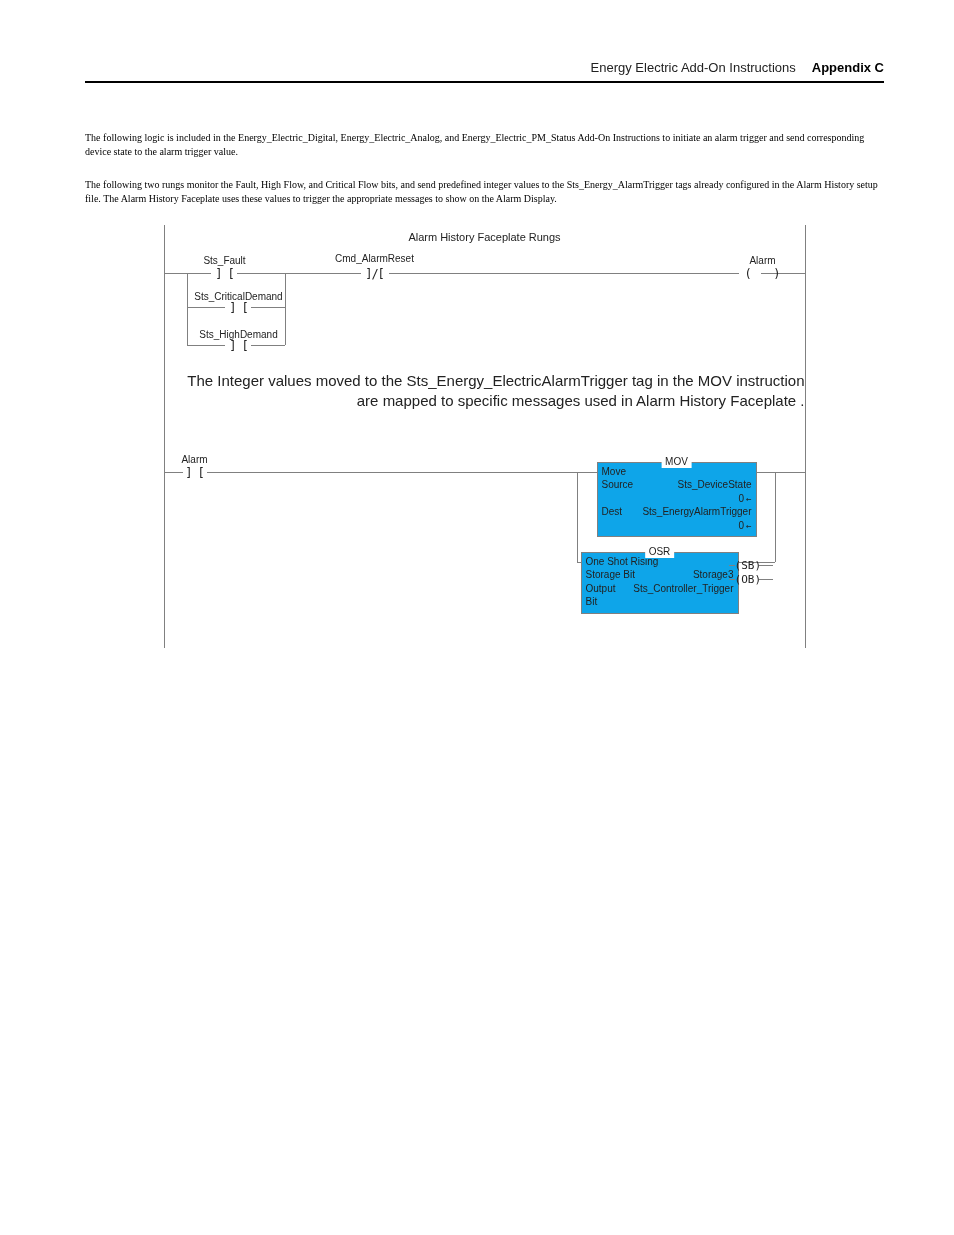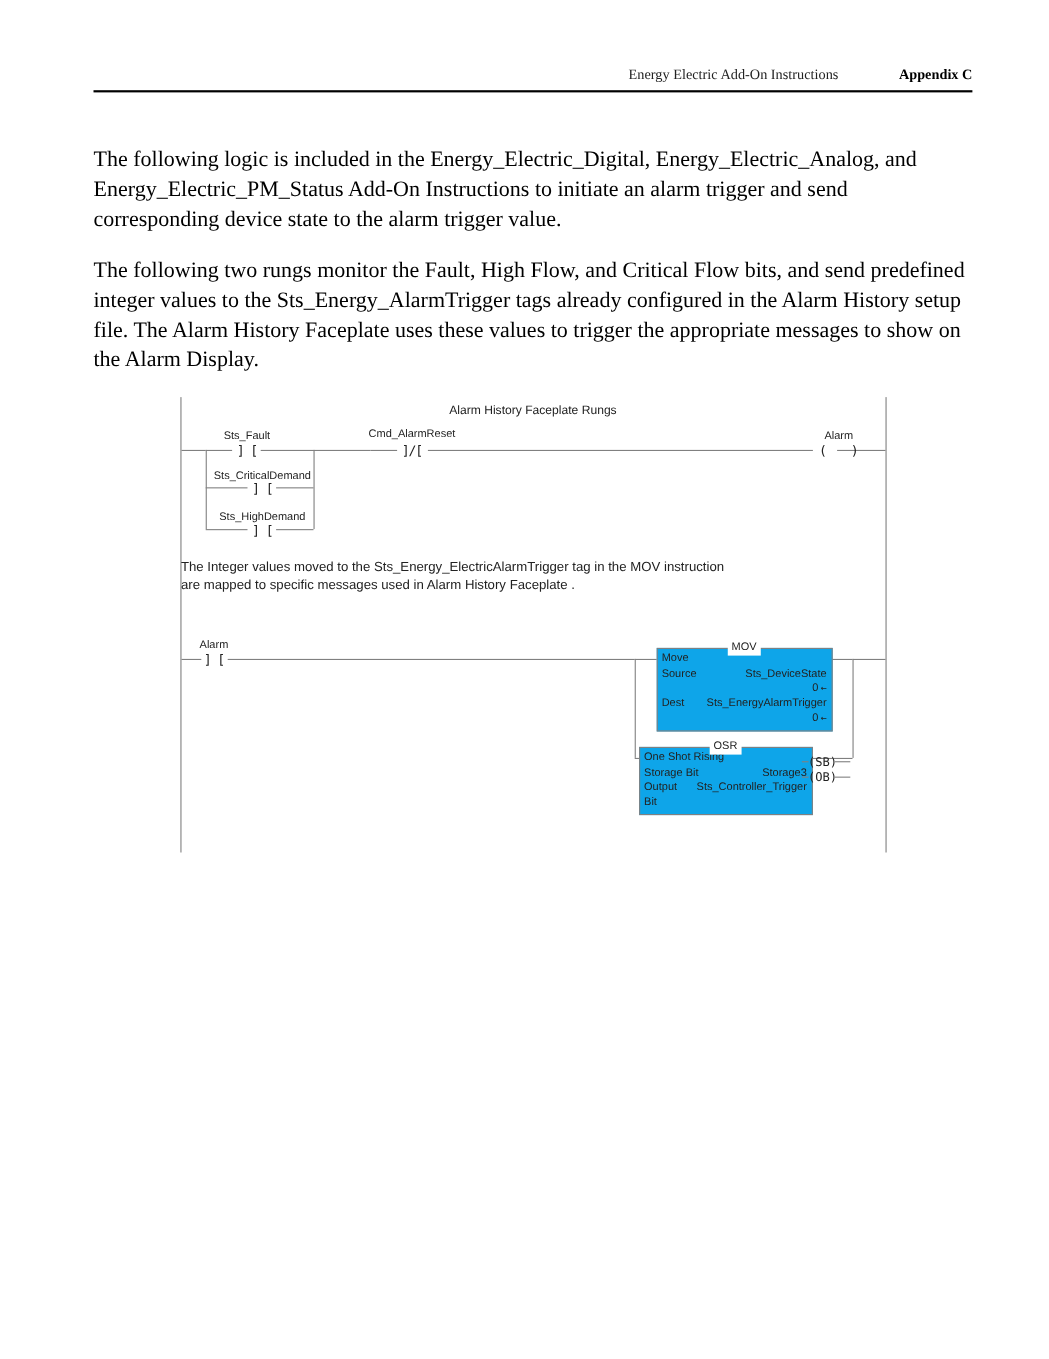--- a/index.html
+++ b/index.html
@@ -12,43 +12,42 @@
   }
   .page {
     padding: 60px 70px 40px 85px;
     box-sizing: border-box;
   }
   .running-head {
     display: flex;
     justify-content: flex-end;
     align-items: baseline;
     gap: 16px;
-    font-family: Liberation Serif, serif;
+    font-family: Liberation Sans, sans-serif;
     font-size: 13px;
     padding-bottom: 6px;
     border-bottom: 2px solid #000;
     margin-bottom: 48px;
   }
   .running-head .doc-title {
     color: #222;
     font-weight: 400;
   }
   .running-head .appendix {
     font-weight: 700;
-    margin-left: 39px;
   }
   h1.section-heading {
     font-family: Arial, Helvetica, sans-serif;
     font-weight: 700;
     font-size: 24px;
     margin: 0 0 22px 0;
     letter-spacing: 0.2px;
   }
   p.body {
-    font-size: 20px;
+    font-size: 10px;
     line-height: 1.35;
     margin: 0 0 20px 0;
   }
   .figure {
     width: 640px;
     margin: 8px auto 0 auto;
     border-left: 1px solid #808080;
     border-right: 1px solid #808080;
     padding: 6px 0 16px 0;
     font-family: Tahoma, Arial, sans-serif;
@@ -95,22 +94,22 @@
     position: absolute;
     width: 1px;
     background: #808080;
   }
   .rung2 {
     position: relative;
     height: 180px;
     margin-top: 40px;
   }
   .note-text {
-    text-align: left;
-    font-size: 12px;
+    text-align: right;
+    font-size: 15px;
     line-height: 1.35;
     margin: 12px 0 4px 0;
   }
   .box {
     position: absolute;
     border: 1px solid #808080;
     background: #0ea5e9;
     padding: 2px 4px 4px 4px;
     font-size: 10px;
     line-height: 1.35;

